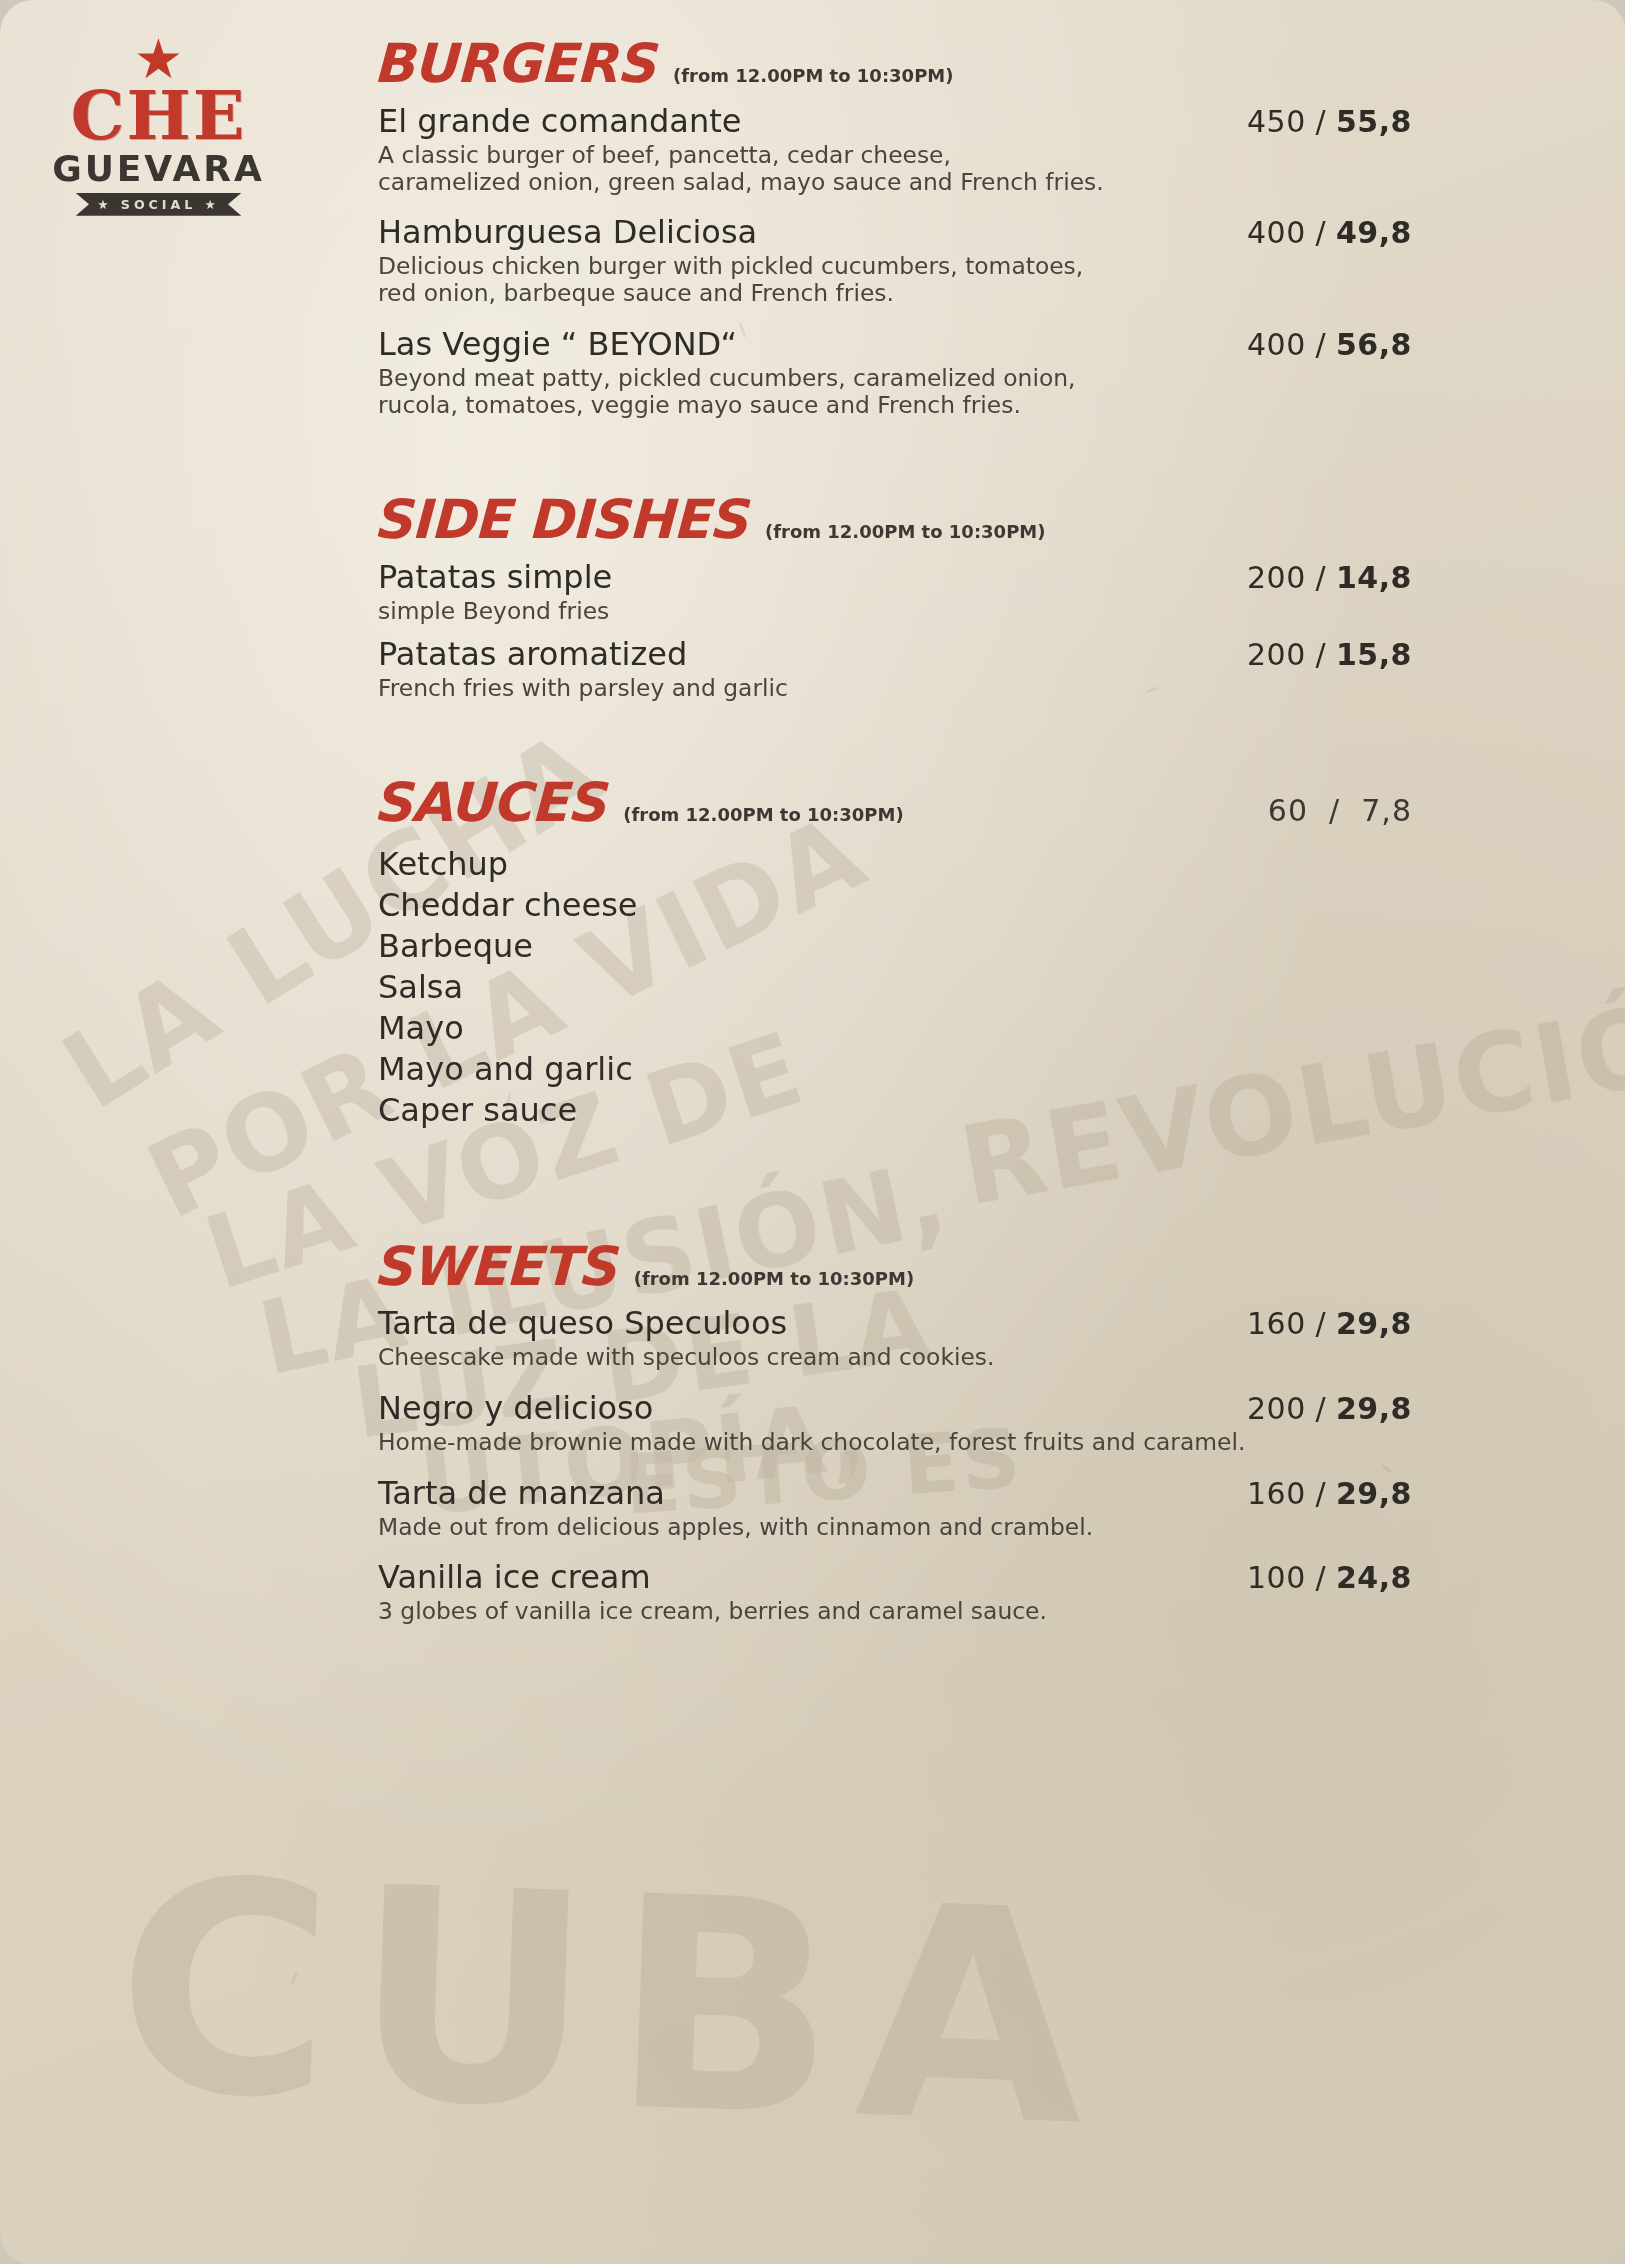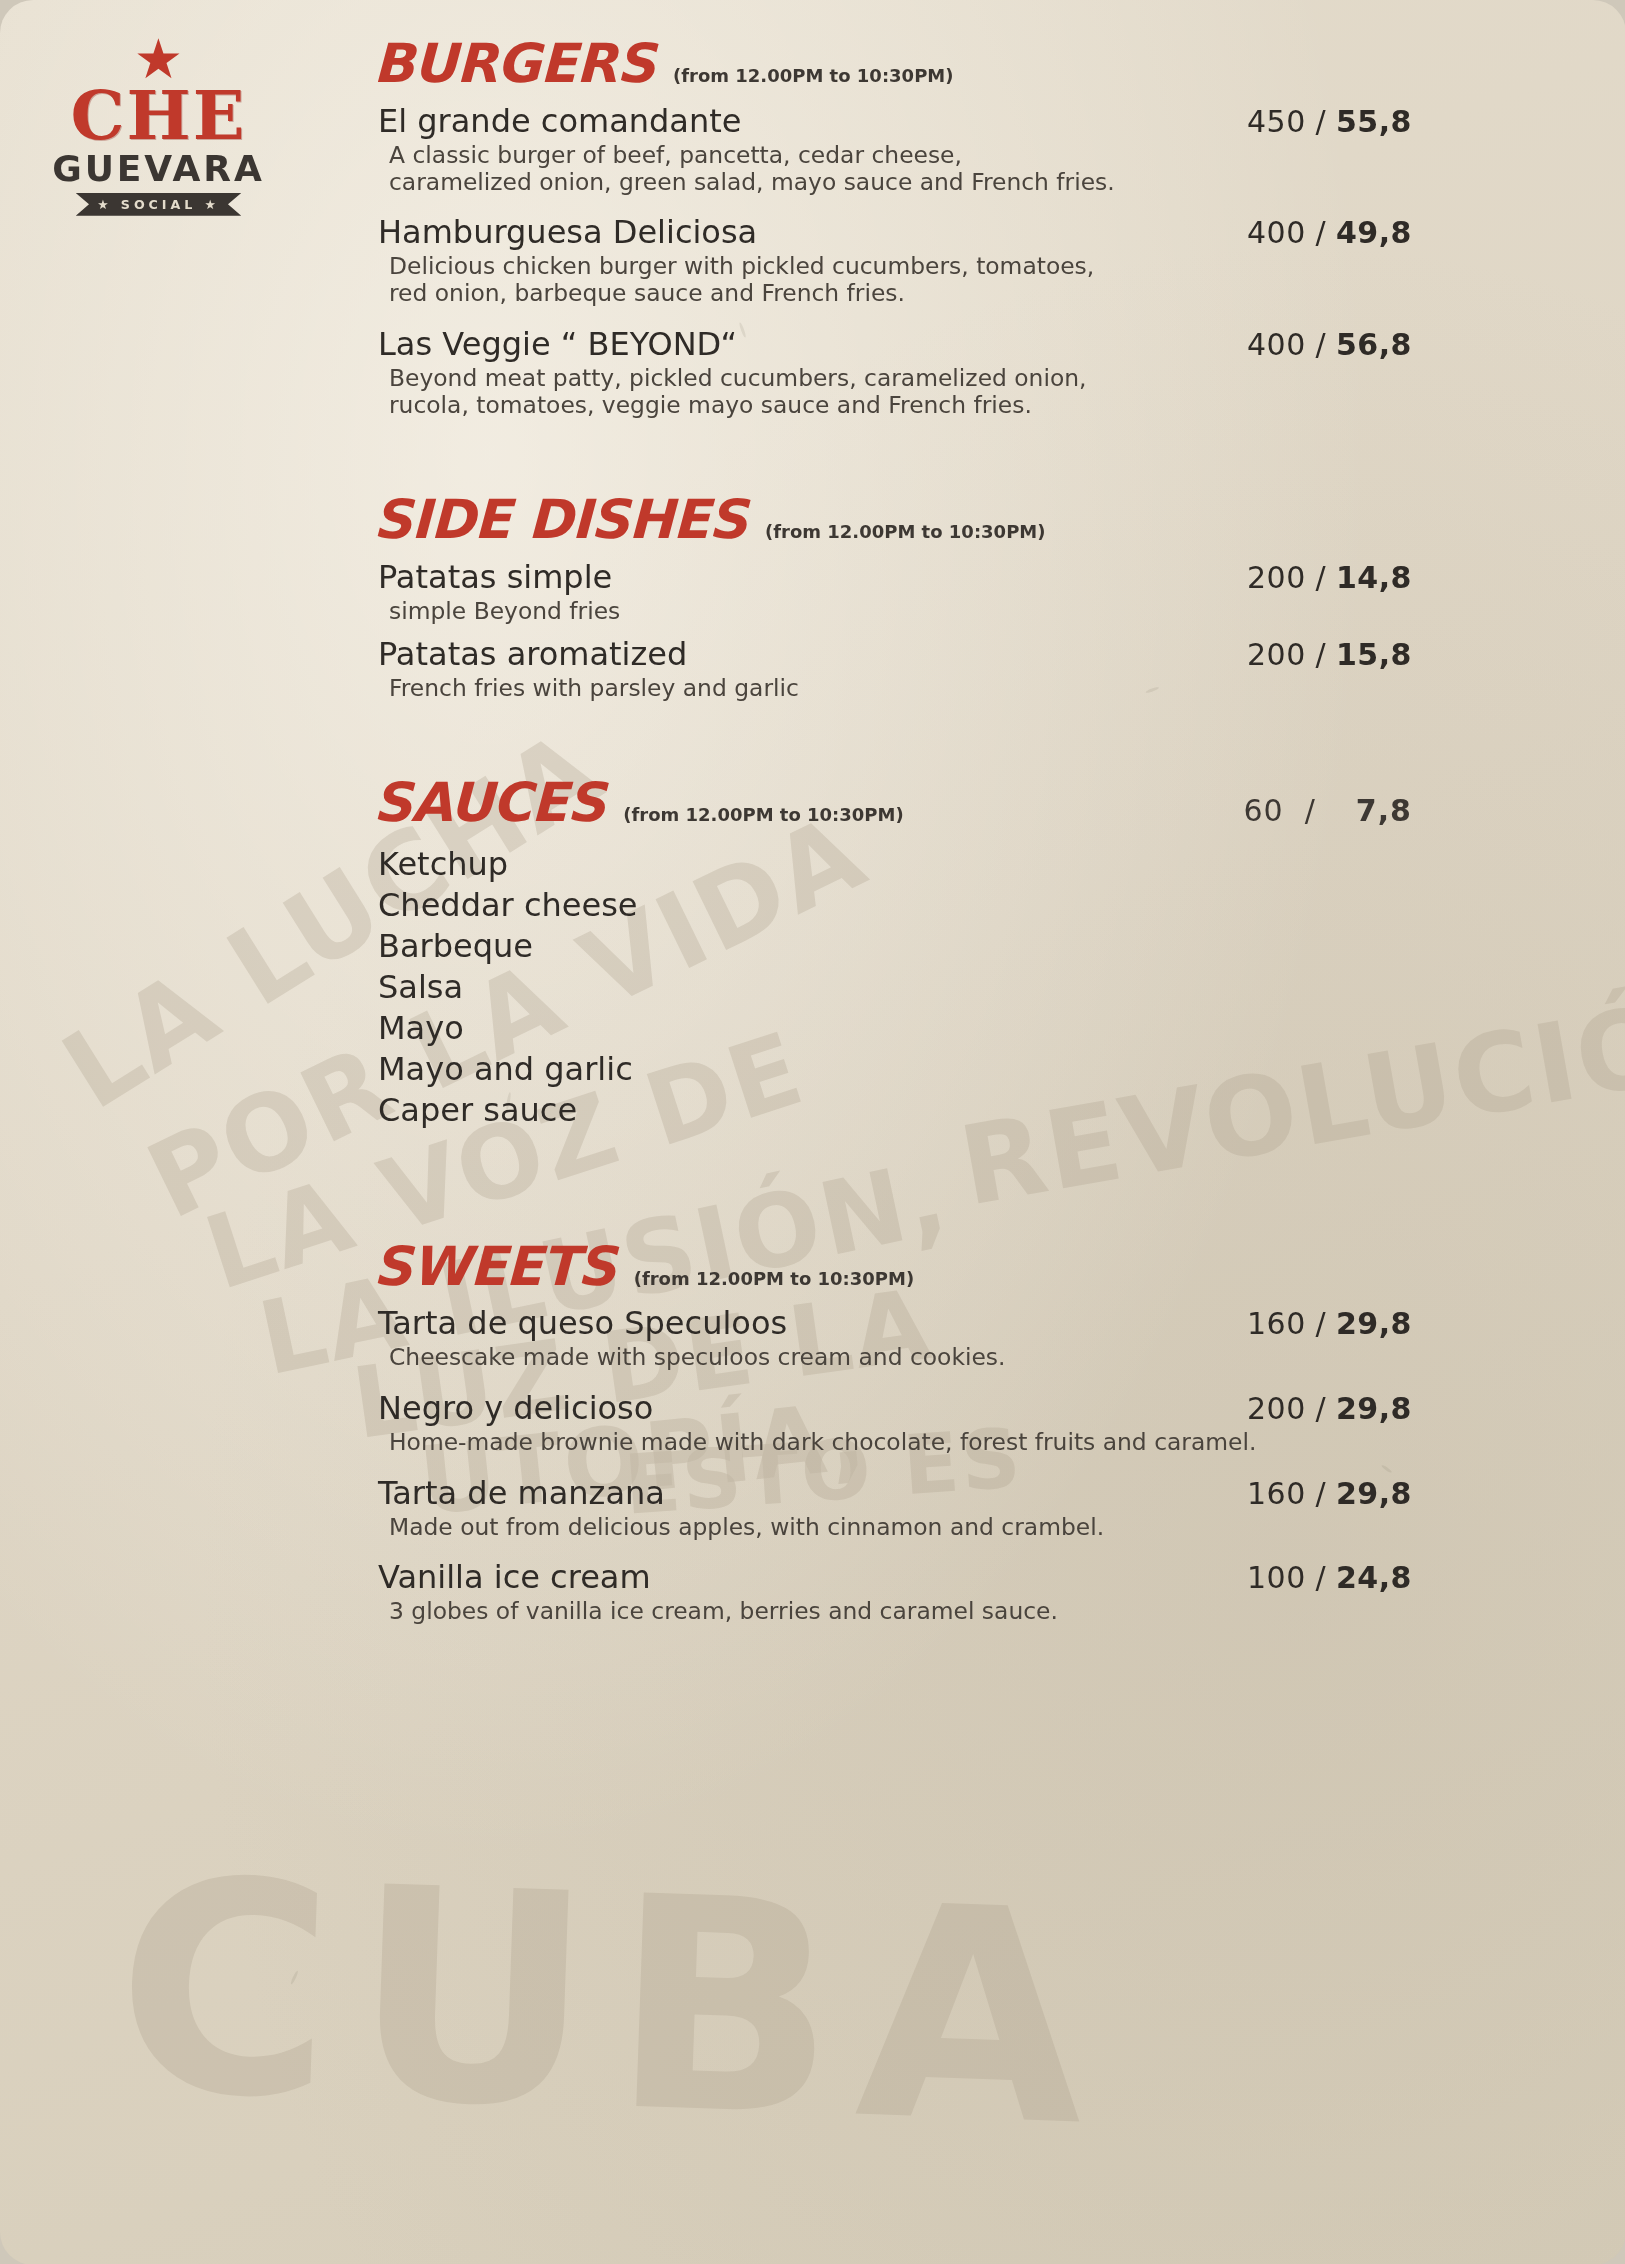--- a/index.html
+++ b/index.html
@@ -132,21 +132,21 @@
   }
   .section-head .flex-spacer { flex: 1 1 auto; }
   .section-price {
     font-family: "DejaVu Sans", sans-serif;
     font-weight: 400;
     font-size: 30px;
     color: #3d3833;
     white-space: nowrap;
     letter-spacing: 1px;
   }
-  .section-price b { font-weight: 700; margin-left: 19px; }
+  .section-price b { font-weight: 400; }
 
   .item {
     margin-bottom: 17.6px;
   }
   .item-row {
     display: flex;
     align-items: baseline;
     gap: 39px;
   }
   .item-name {
@@ -169,21 +169,20 @@
   .item-price .grams { font-weight: 400; }
   .item-price .sep { padding: 0 9.8px; font-weight: 400; }
   .item-price .cost { font-weight: 700; }
   .item-desc {
     font-family: "DejaVu Sans", sans-serif;
     font-size: 23.4px;
     line-height: 27px;
     color: #4a443d;
     max-width: 878px;
     margin-top: 1px;
-    margin-left: 11px;
   }
 
   
   .plain-list { margin-top: 13px; }
   .plain-list .plain-item {
     font-family: "DejaVu Sans", sans-serif;
     font-size: 32px;
     line-height: 41px;
     color: #2f2b27;
   }

